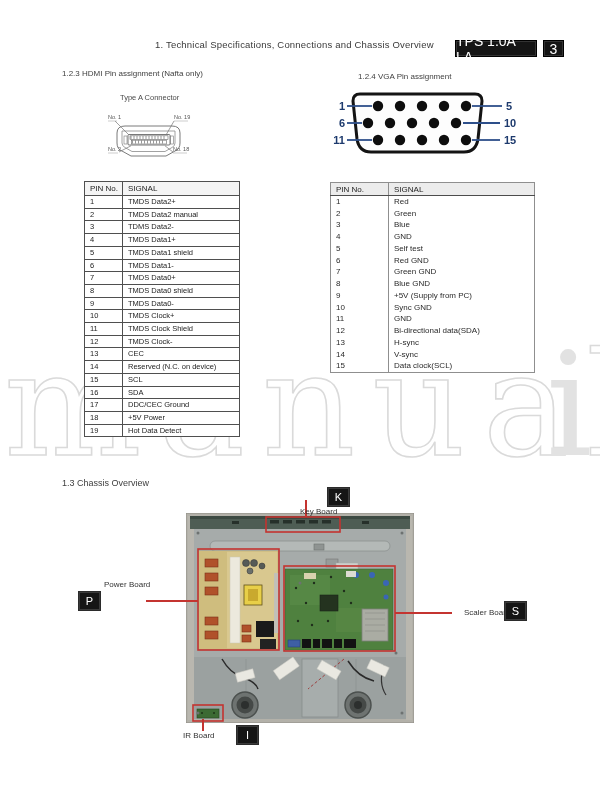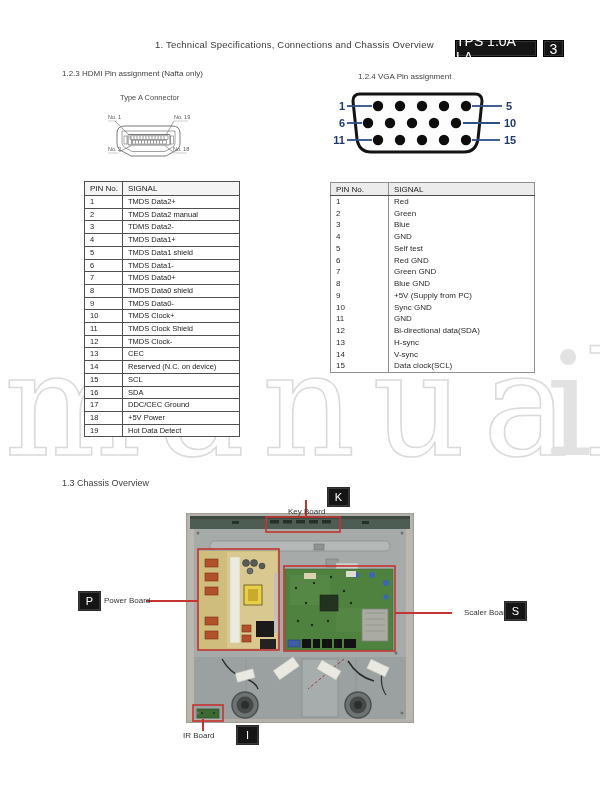--- a/index.html
+++ b/index.html
@@ -39,22 +39,22 @@
   .vga-table td:first-child{border-right:1px solid #8f8f8f;}
 
   
   .svg-abs{position:absolute;z-index:1;}
   #hdmi-connector{left:95px;top:105px;}
   #vga-connector{left:325px;top:88px;}
 
   
   #chassis-photo{left:186px;top:513px;z-index:1;}
   .fig-label{position:absolute;font-size:8px;color:#333;white-space:nowrap;z-index:3;}
-  #label-key{left:288px;top:488px;margin-top:19px;}
-  #label-power{left:104px;top:596px;}
+  #label-key{left:300px;top:488px;margin-top:19px;}
+  #label-power{left:104px;top:580px;}
   #label-scaler{left:464px;top:608px;}
   #label-ir{left:183px;top:731px;}
   .letter-badge{position:absolute;width:21px;height:18px;background:#151515;border:1px solid #2b2b2b;
                 color:#fff;font-size:11px;display:flex;align-items:center;justify-content:center;z-index:3;box-shadow:inset 0 0 0 1px #3a3a3a;}
   #badge-k{left:327px;top:487px;}
   #badge-p{left:78px;top:591px;}
   #badge-s{left:504px;top:601px;}
   #badge-i{left:236px;top:725px;}
   .red-line{position:absolute;background:#c43430;z-index:3;}
   #line-key{left:305px;top:500px;width:1.5px;height:17px;}

